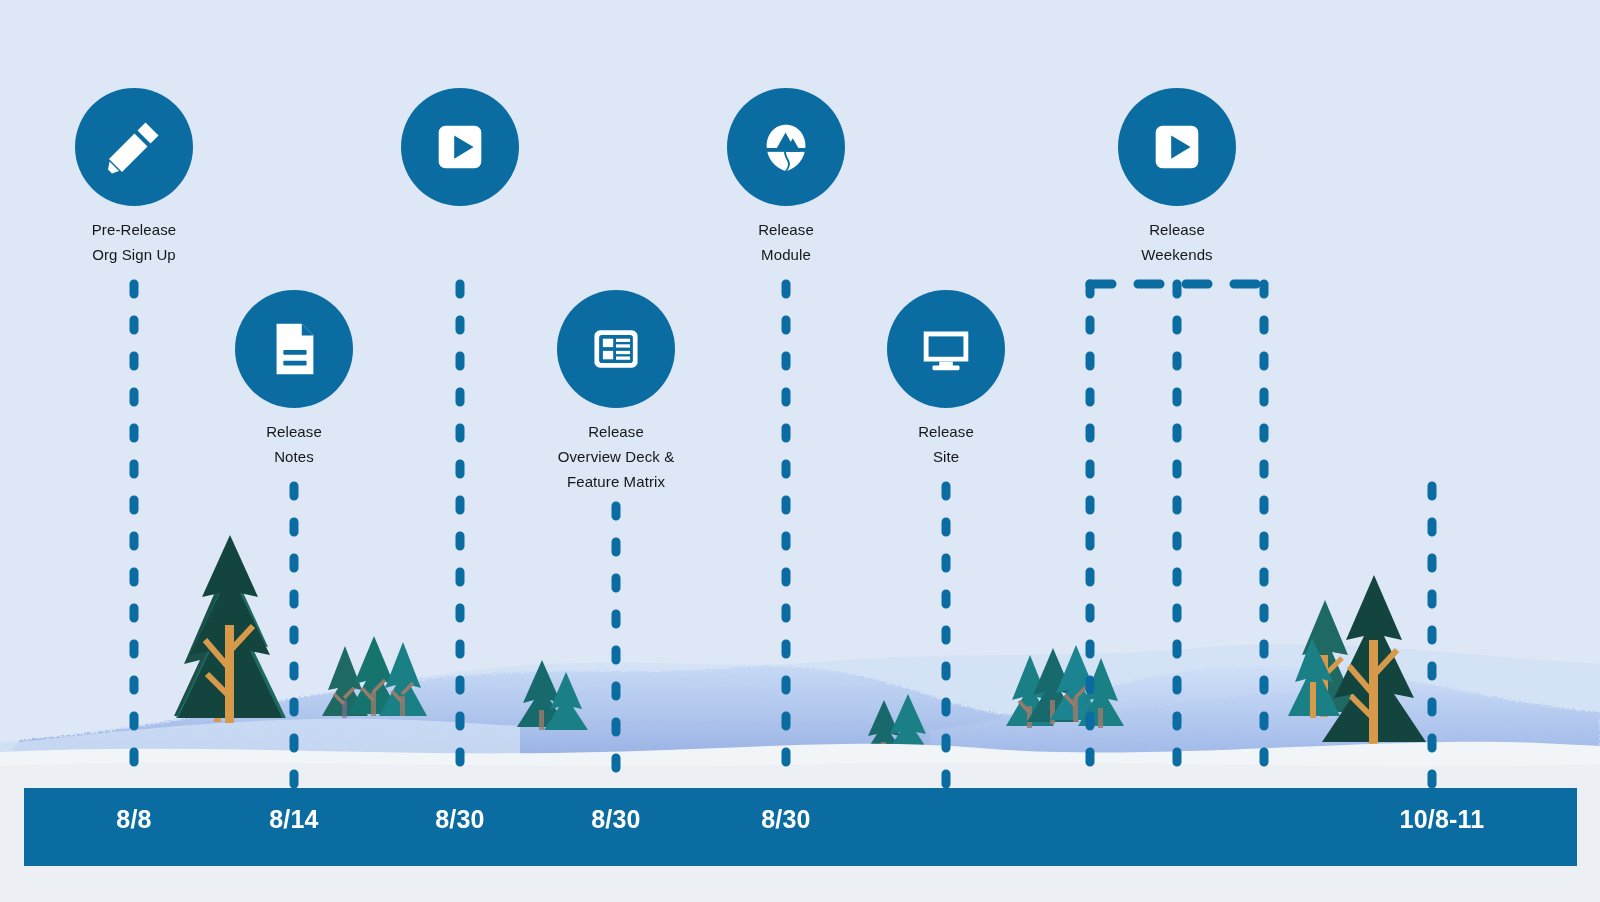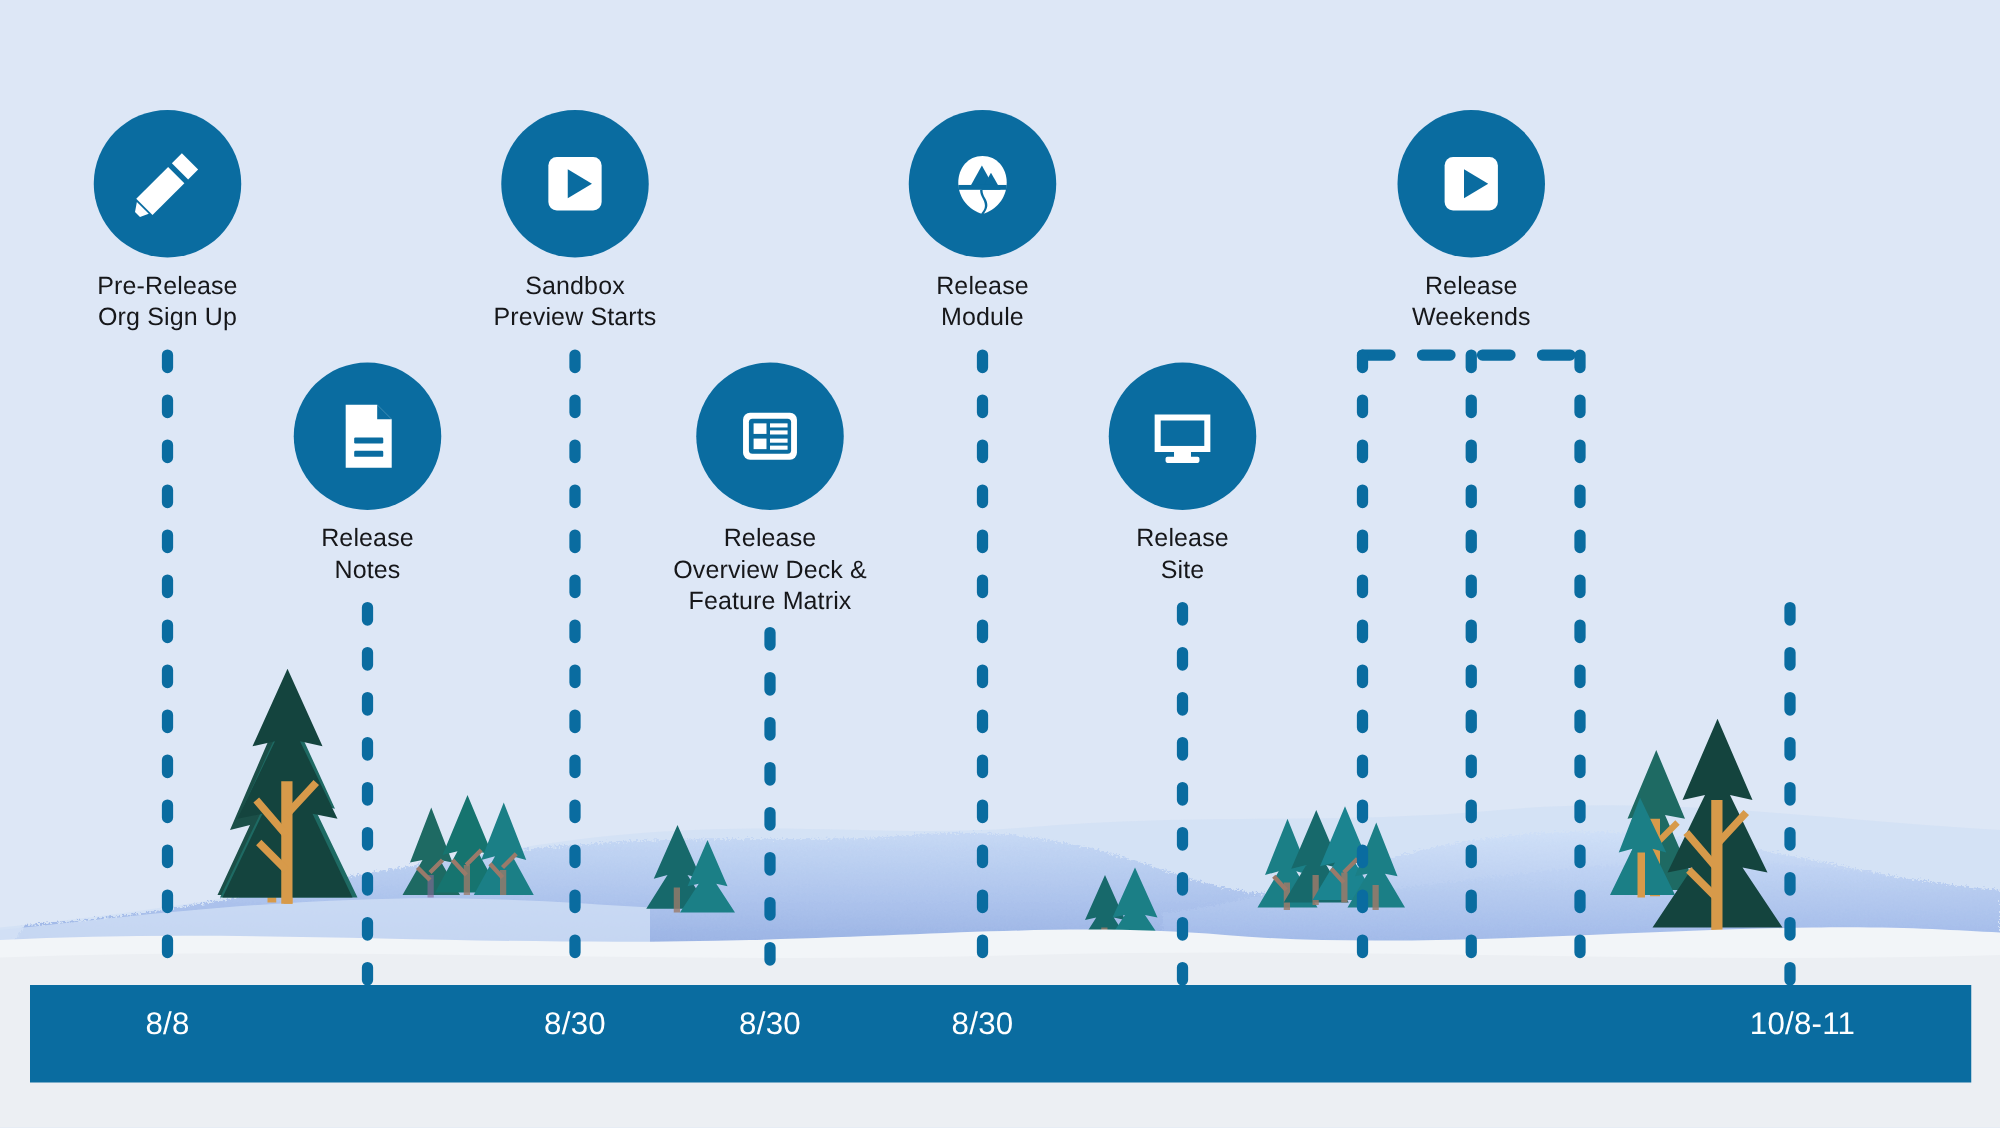--- a/index.html
+++ b/index.html
@@ -24,37 +24,38 @@
   .node{position:absolute;text-align:center;}
   .circle{
     width:118px;height:118px;border-radius:50%;
     background:#0a6ca0;
     margin:0 auto;
     display:flex;align-items:center;justify-content:center;
   }
   .circle svg{display:block;}
   .node .label{
     margin-top:11px;
-    font-size:20px;
+    font-size:15px;
     line-height:25px;
     color:#16171a;
     white-space:pre-line;
     letter-spacing:.1px;
   }
 
   
   .datebar{
     position:absolute;left:24px;top:788px;width:1553px;height:78px;
     background:#0a6ca0;
   }
   .datecell{
     position:absolute;top:0;height:62px;
     display:flex;align-items:center;justify-content:center;
     color:#ffffff;font-size:25px;letter-spacing:.2px;
     white-space:nowrap;
+    font-weight:bold;
   }
 </style>
 </head>
 <body>
 
 <div id="stage">
 
   <div class="sky"></div>
 
   <svg class="scenery" viewBox="0 0 1600 800" preserveAspectRatio="none">
@@ -263,22 +264,20 @@
 Notes</div>
   </div>
 
   <div class="node" style="left:350px;top:88px;width:220px;">
     <div class="circle">
       <svg width="62" height="62" viewBox="0 0 64 64">
         <rect x="10" y="10" width="44" height="44" rx="7" fill="#ffffff"></rect>
         <path d="M26 20 L46 32 L26 44 Z" fill="#0a6ca0"></path>
       </svg>
     </div>
-    <div class="label">Sandbox
-Preview Starts</div>
   </div>
 
   <div class="node" style="left:496px;top:290px;width:240px;">
     <div class="circle">
       <svg width="60" height="60" viewBox="0 0 64 64">
         <rect x="9" y="12" width="46" height="40" rx="6" fill="#ffffff"></rect>
         <rect x="14" y="17" width="36" height="30" rx="3" fill="#0a6ca0"></rect>
         <rect x="18" y="21" width="11" height="9" fill="#ffffff"></rect>
         <rect x="18" y="34" width="11" height="9" fill="#ffffff"></rect>
         <rect x="32" y="21" width="15" height="3.5" fill="#ffffff"></rect>
@@ -331,19 +330,20 @@
         <path d="M26 20 L46 32 L26 44 Z" fill="#0a6ca0"></path>
       </svg>
     </div>
     <div class="label">Release
 Weekends</div>
   </div>
 
 
   <div class="datebar">
     <div class="datecell" style="left:30px;width:160px;">8/8</div>
+    <div class="datecell" style="left:190px;width:160px;">8/14</div>
     <div class="datecell" style="left:356px;width:160px;">8/30</div>
     <div class="datecell" style="left:512px;width:160px;">8/30</div>
     <div class="datecell" style="left:682px;width:160px;">8/30</div>
     <div class="datecell" style="left:1318px;width:200px;">10/8-11</div>
   </div>
 
 </div>
 
 </body></html>

